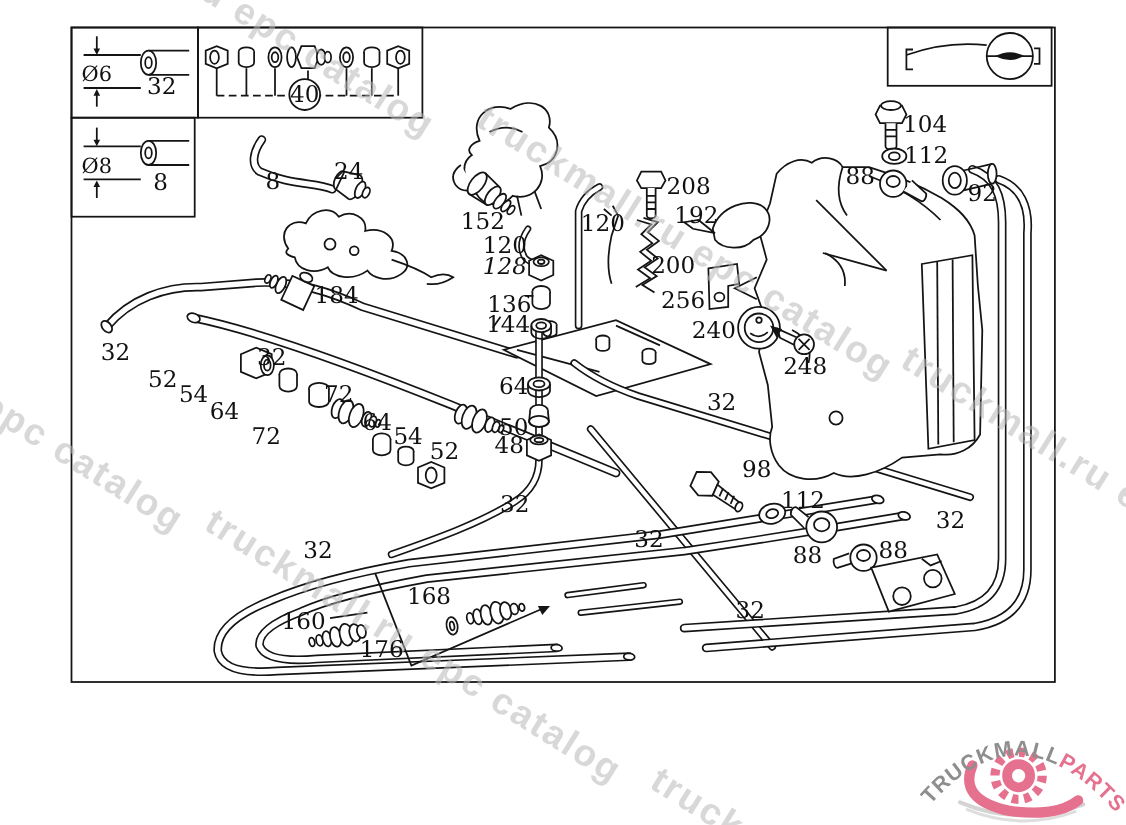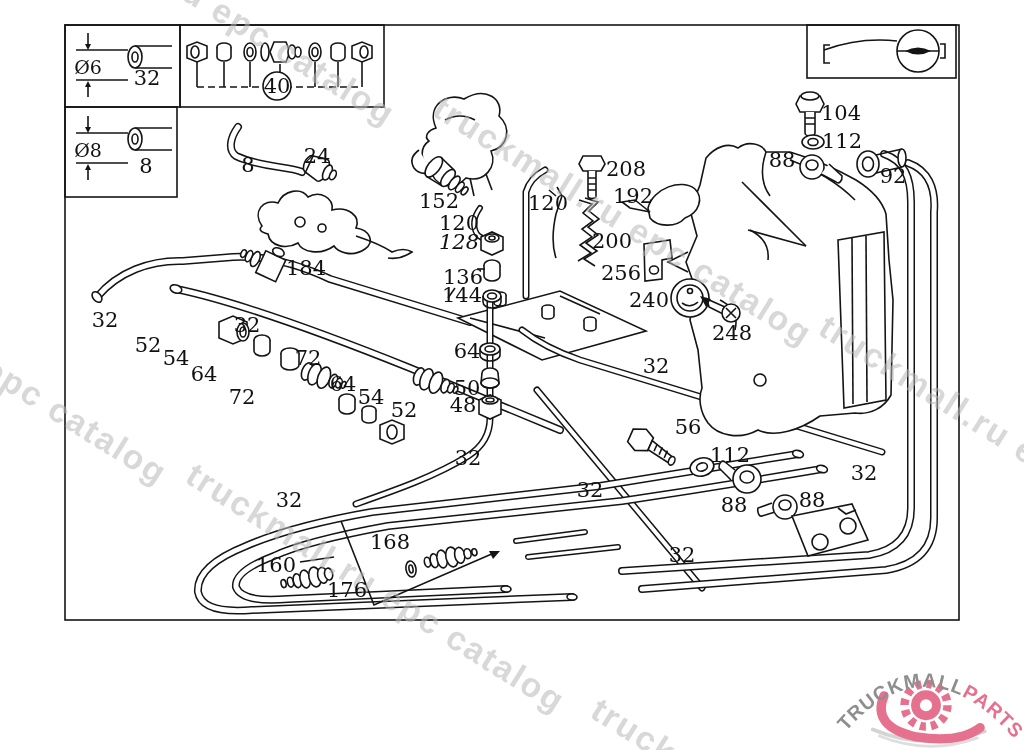--- a/index.html
+++ b/index.html
@@ -454,21 +454,21 @@
       <div class="plabel" style="left: 842px; top: 141px;">112</div>
       <div class="plabel" style="left: 782px; top: 160px;">88</div>
       <div class="plabel" style="left: 893px; top: 176px;">92</div>
       <div class="plabel" style="left: 626px; top: 169px;">208</div>
       <div class="plabel" style="left: 633px; top: 196px;">192</div>
       <div class="plabel" style="left: 612px; top: 241px;">200</div>
       <div class="plabel" style="left: 621px; top: 273px;">256</div>
       <div class="plabel" style="left: 649px; top: 300px;">240</div>
       <div class="plabel" style="left: 732px; top: 333px;">248</div>
       <div class="plabel" style="left: 656px; top: 366px;">32</div>
-      <div class="plabel" style="left: 688px; top: 427px;">56</div>
+      <div class="plabel" style="left: 688px; top: 427px;">98</div>
       <div class="plabel" style="left: 730px; top: 455px;">112</div>
       <div class="plabel" style="left: 734px; top: 505px;">88</div>
       <div class="plabel" style="left: 812px; top: 500px;">88</div>
       <div class="plabel" style="left: 864px; top: 473px;">32</div>
       <div class="plabel" style="left: 590px; top: 490px;">32</div>
       <div class="plabel" style="left: 289px; top: 500px;">32</div>
       <div class="plabel" style="left: 682px; top: 555px;">32</div>
       <div class="plabel" style="left: 276px; top: 565px;">160</div>
       <div class="plabel" style="left: 390px; top: 542px;">168</div>
       <div class="plabel" style="left: 347px; top: 590px;">176</div>

